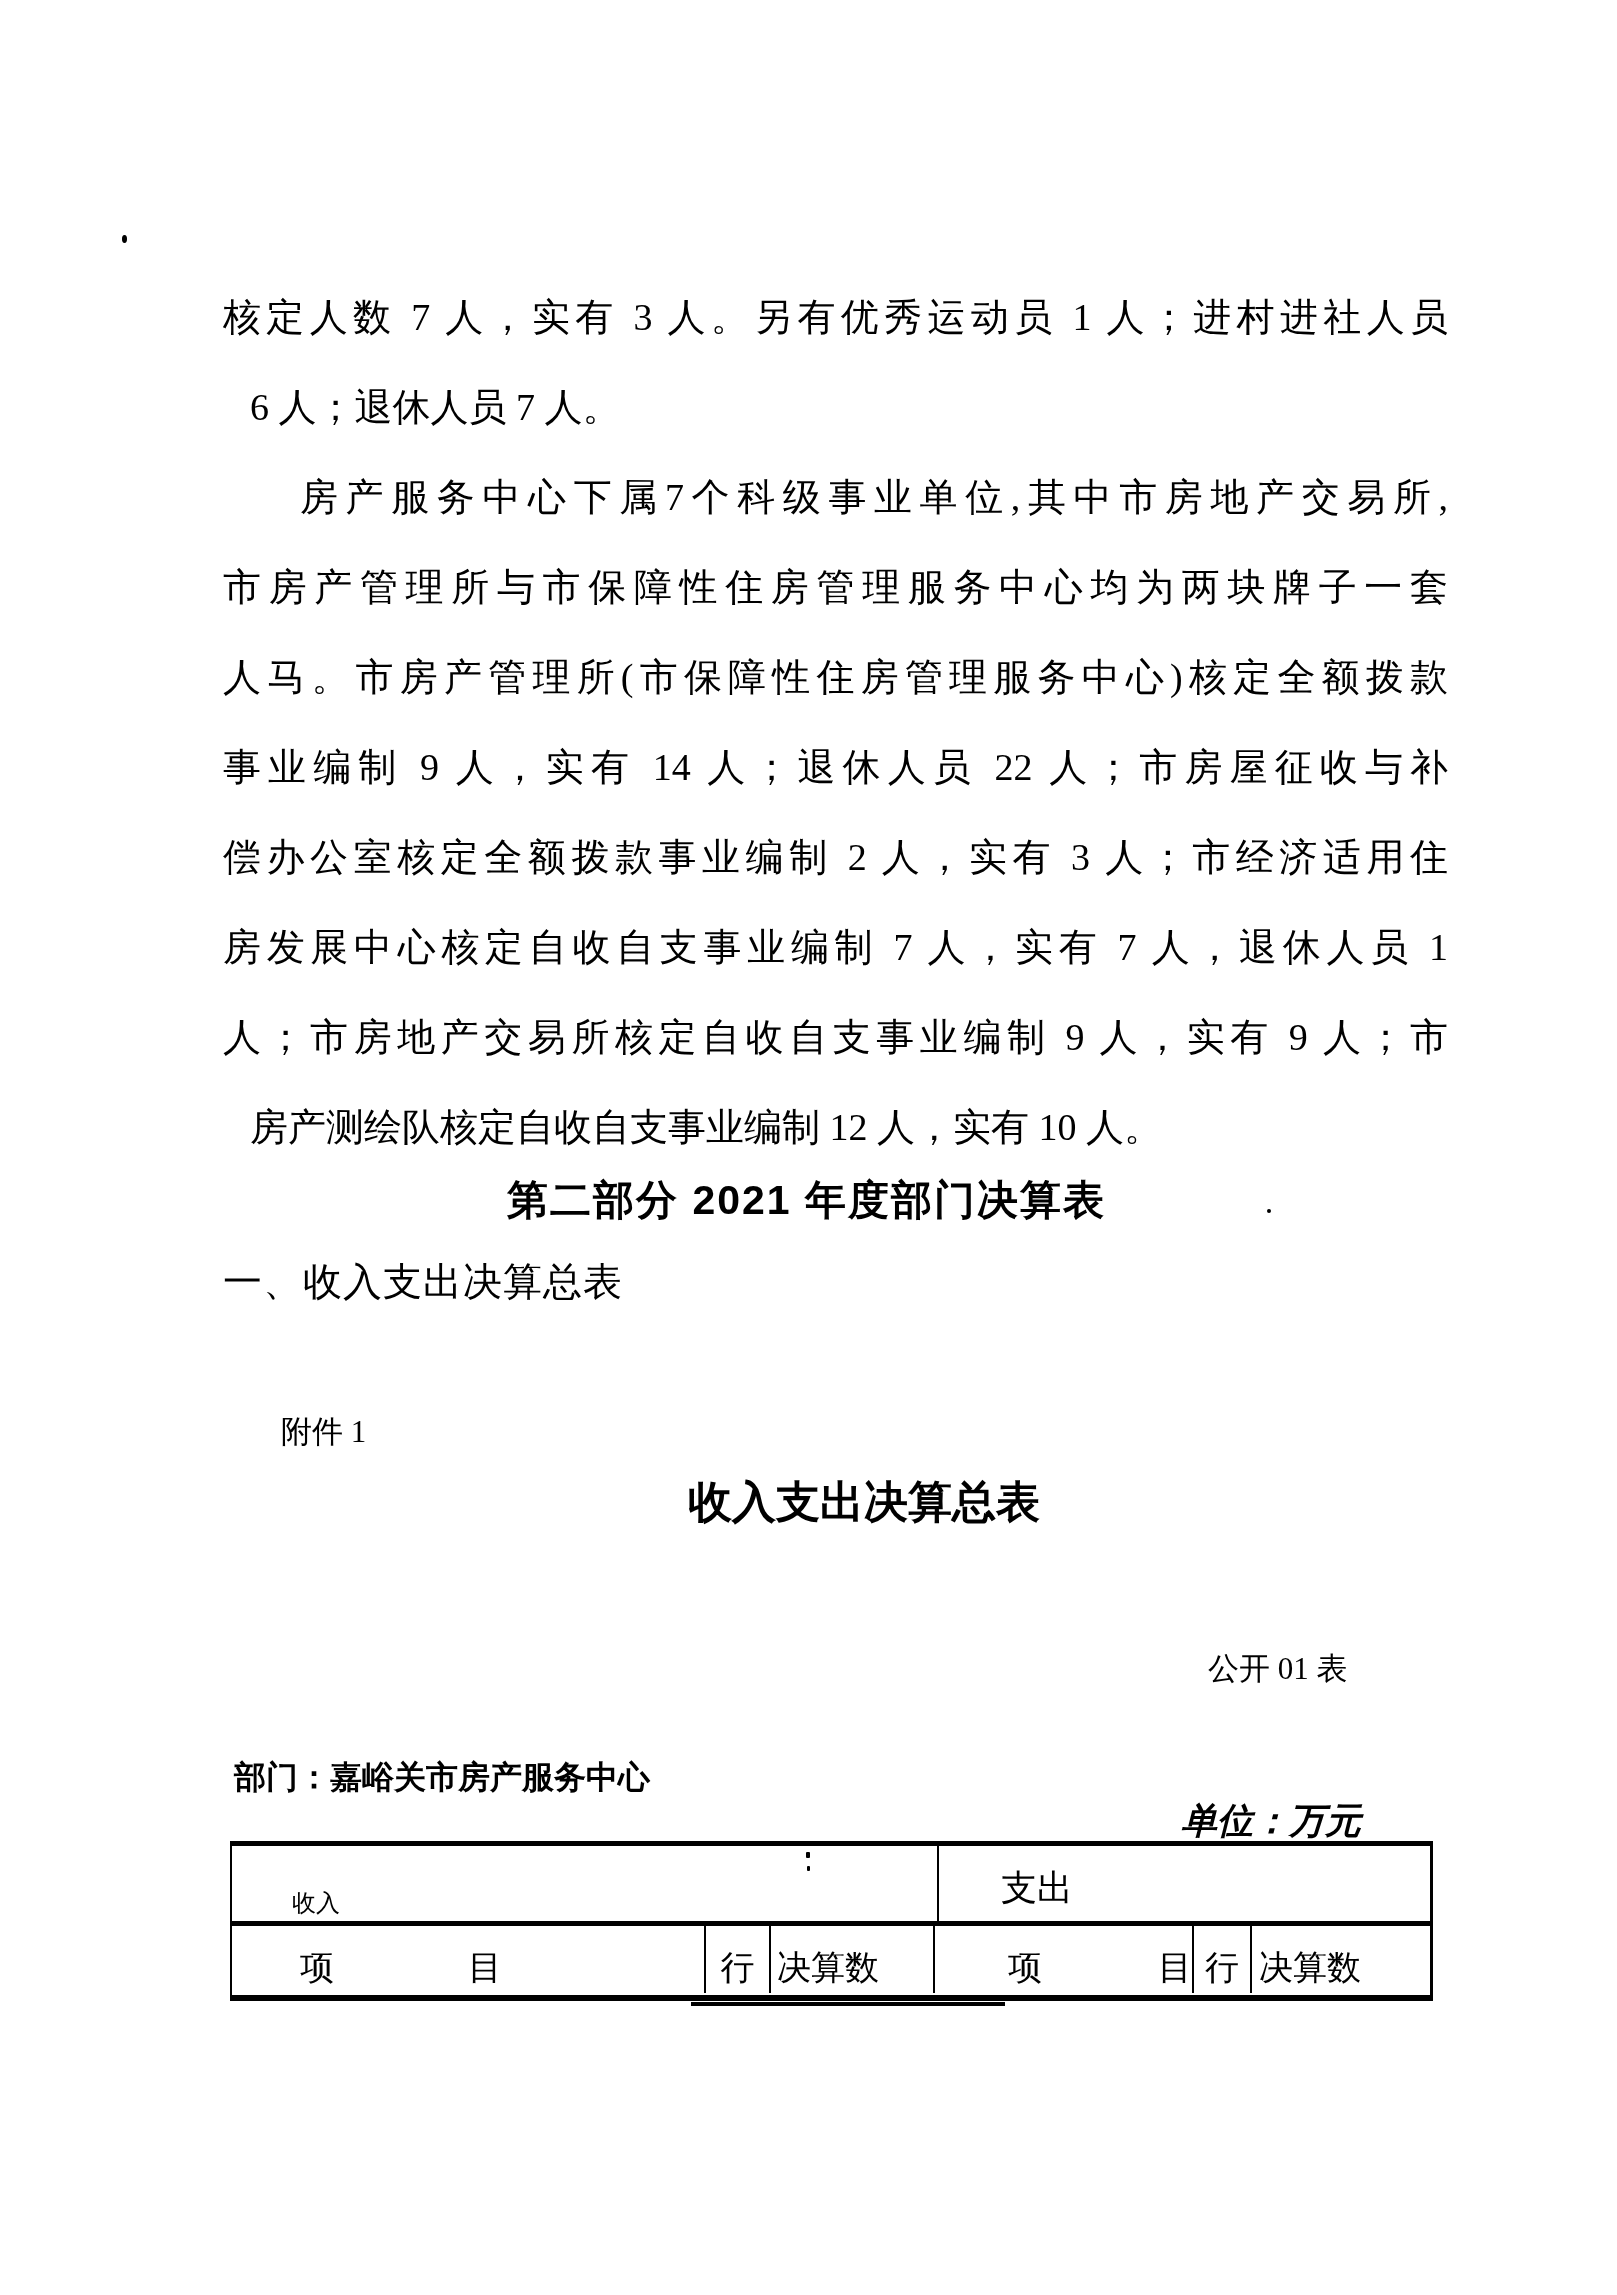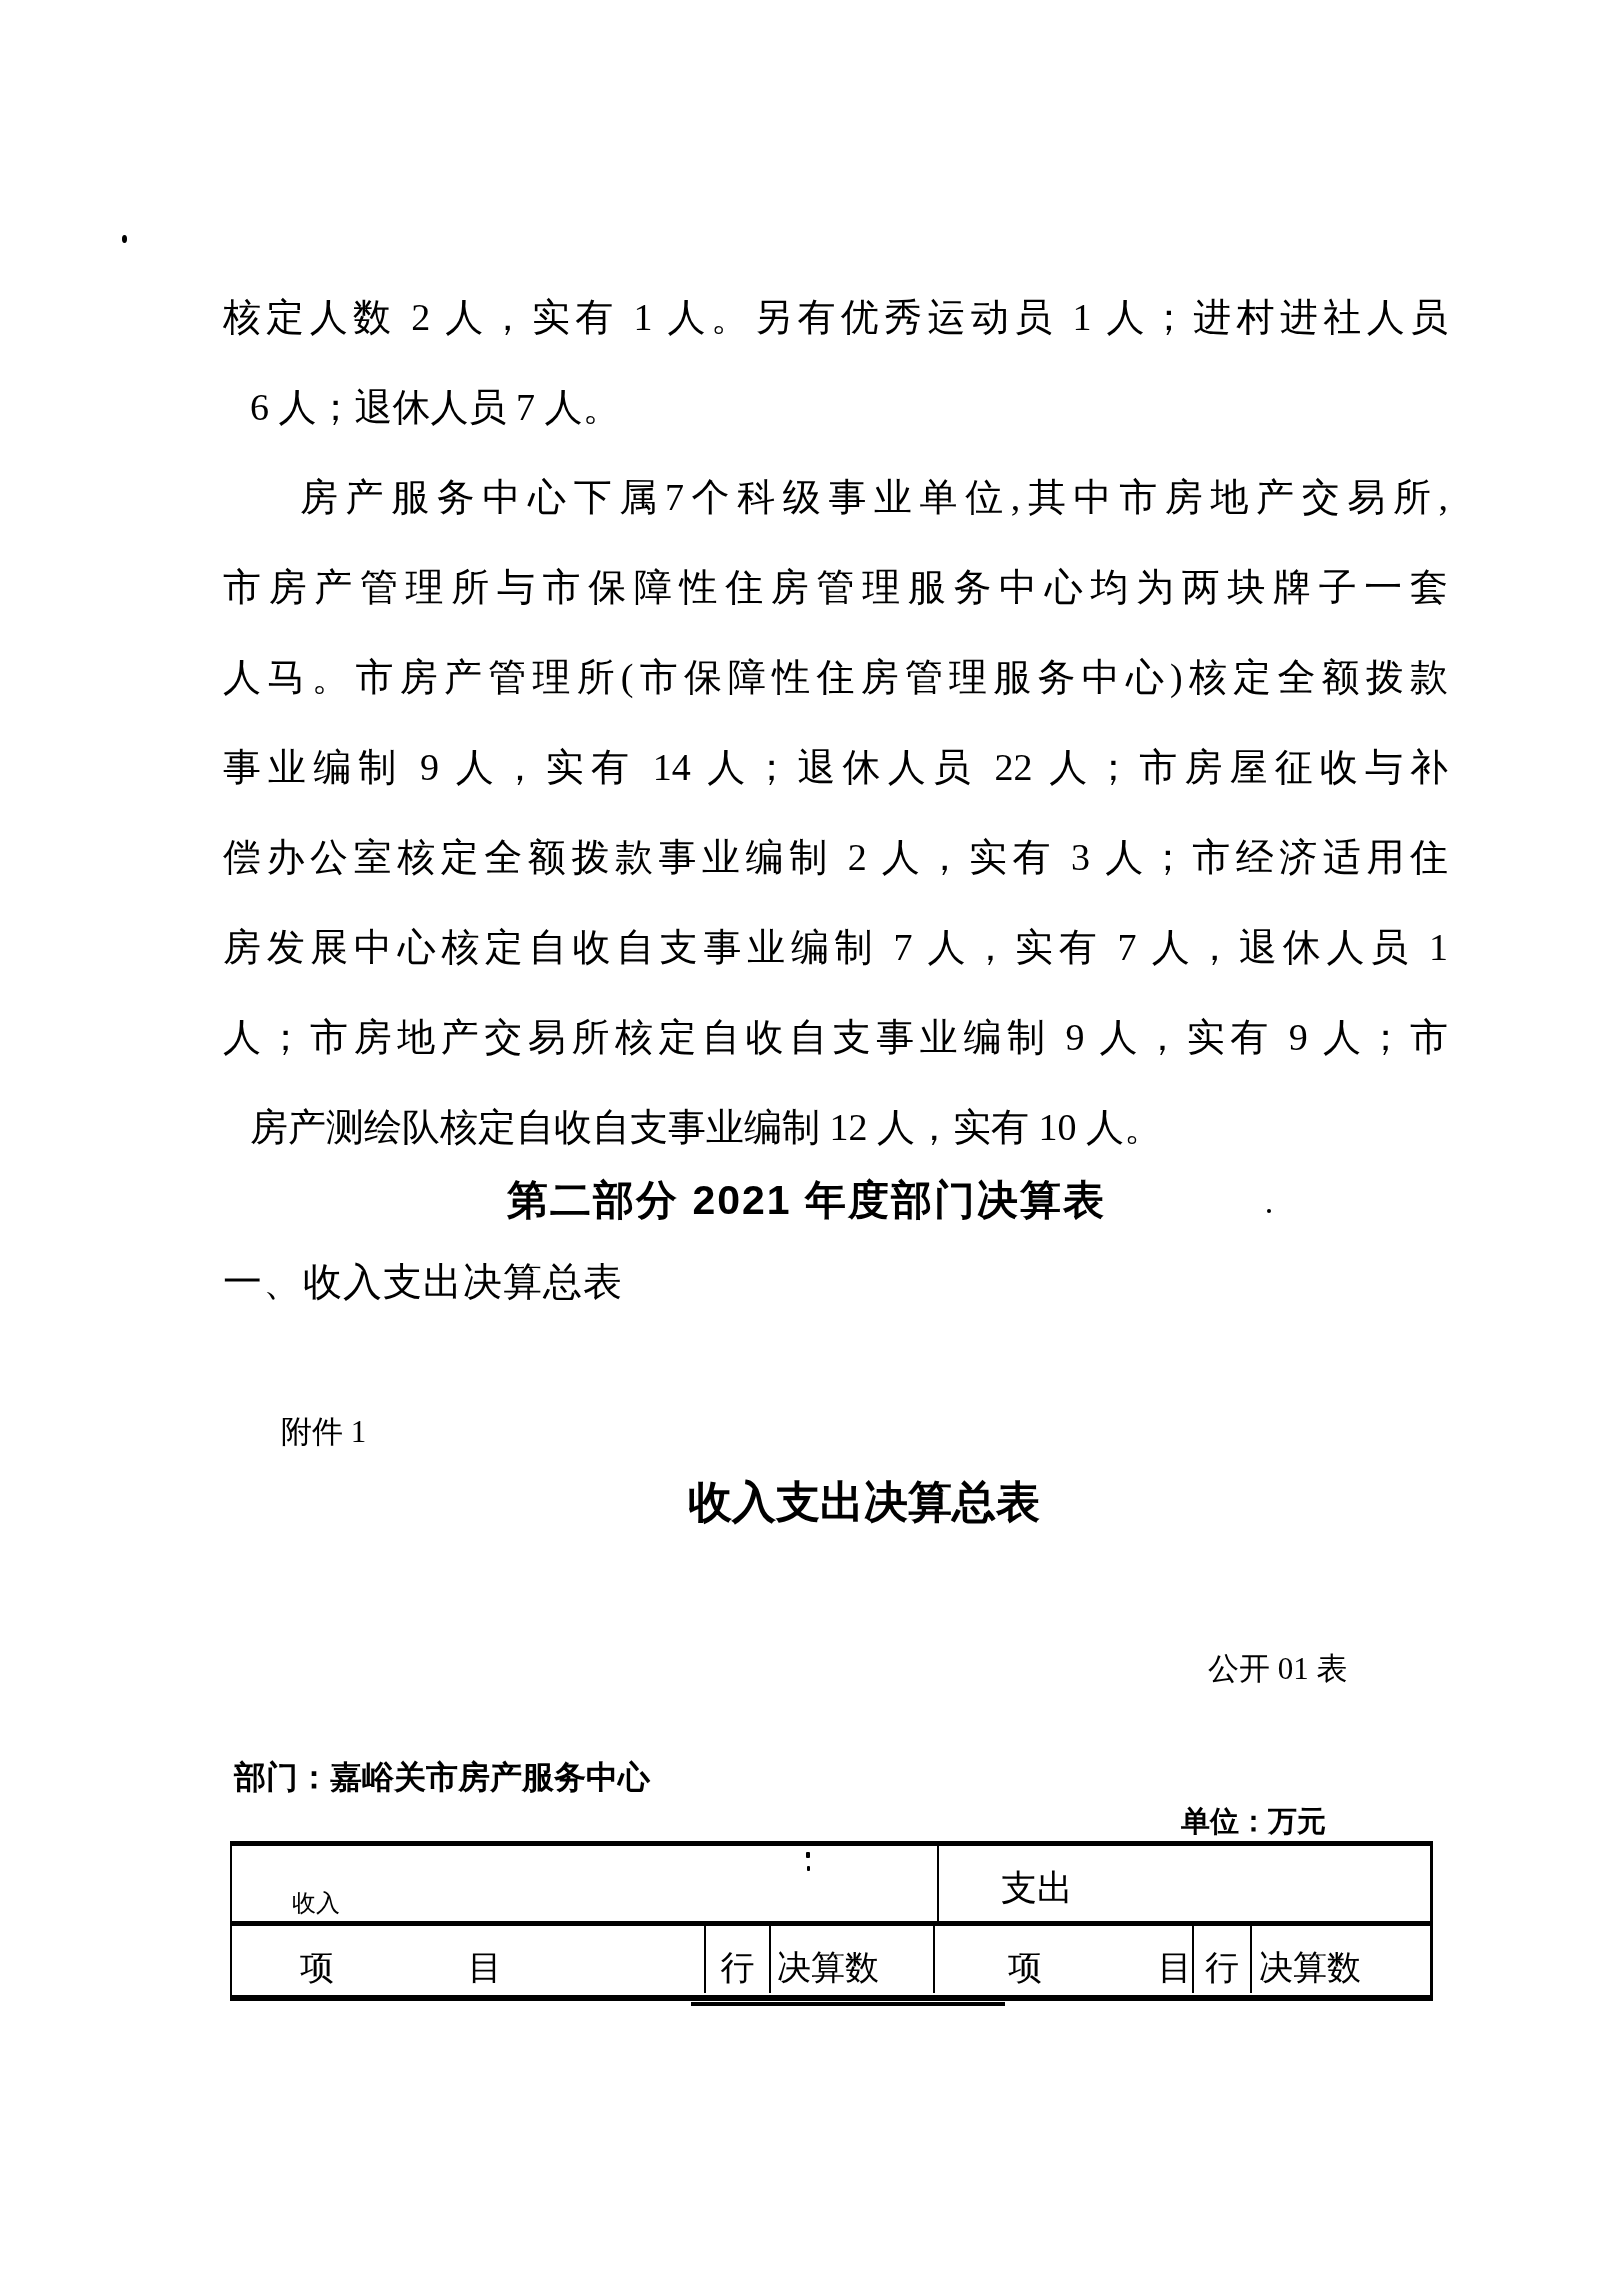--- a/index.html
+++ b/index.html
@@ -82,23 +82,24 @@
     left: 234px;
     top: 1758px;
     font-size: 32px;
     line-height: 38px;
     font-weight: 700;
   }
   .unit {
     position: absolute;
     left: 1181px;
     top: 1804px;
-    font-size: 29px;
+    font-size: 36px;
     line-height: 35px;
     font-weight: 700;
+    font-style: italic;
   }
   
   .table {
     position: absolute;
     left: 230px;
     top: 1841px;
     width: 1203px;
     height: 160px;
     box-sizing: border-box;
     border: solid #000;
@@ -148,21 +149,21 @@
 </style>
 </head>
 <body>
 
 <div class="page">
 
   <span class="speck a"></span>
   <span class="speck b"></span>
 
   <div class="para">
-    <div class="bline">核定人数 2 人，实有 1 人。另有优秀运动员 1 人；进村进社人员</div>
+    <div class="bline">核定人数 7 人，实有 3 人。另有优秀运动员 1 人；进村进社人员</div>
     <div class="bline endline">6 人；退休人员 7 人。</div>
     <div class="bline indent">房产服务中心下属7个科级事业单位,其中市房地产交易所,</div>
     <div class="bline">市房产管理所与市保障性住房管理服务中心均为两块牌子一套</div>
     <div class="bline">人马。市房产管理所(市保障性住房管理服务中心)核定全额拨款</div>
     <div class="bline">事业编制 9 人，实有 14 人；退休人员 22 人；市房屋征收与补</div>
     <div class="bline">偿办公室核定全额拨款事业编制 2 人，实有 3 人；市经济适用住</div>
     <div class="bline">房发展中心核定自收自支事业编制 7 人，实有 7 人，退休人员 1</div>
     <div class="bline">人；市房地产交易所核定自收自支事业编制 9 人，实有 9 人；市</div>
     <div class="bline endline">房产测绘队核定自收自支事业编制 12 人，实有 10 人。</div>
   </div>

